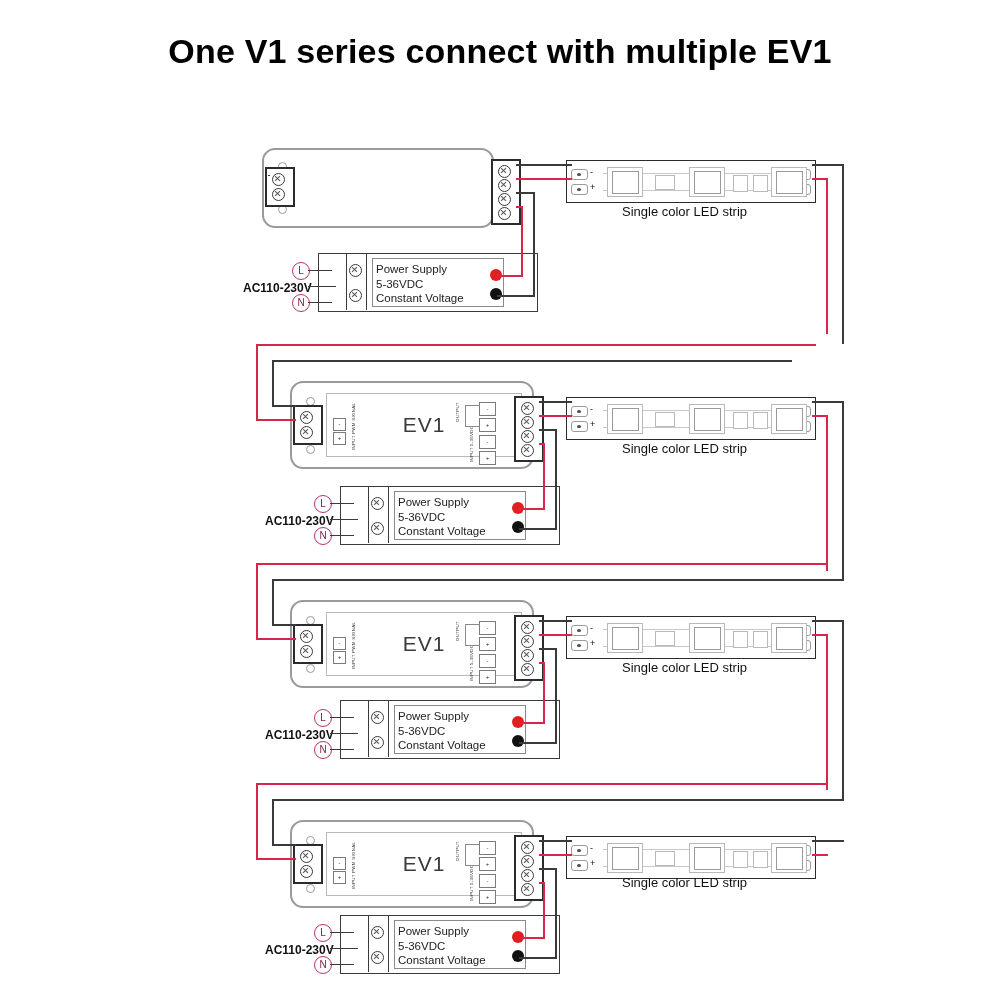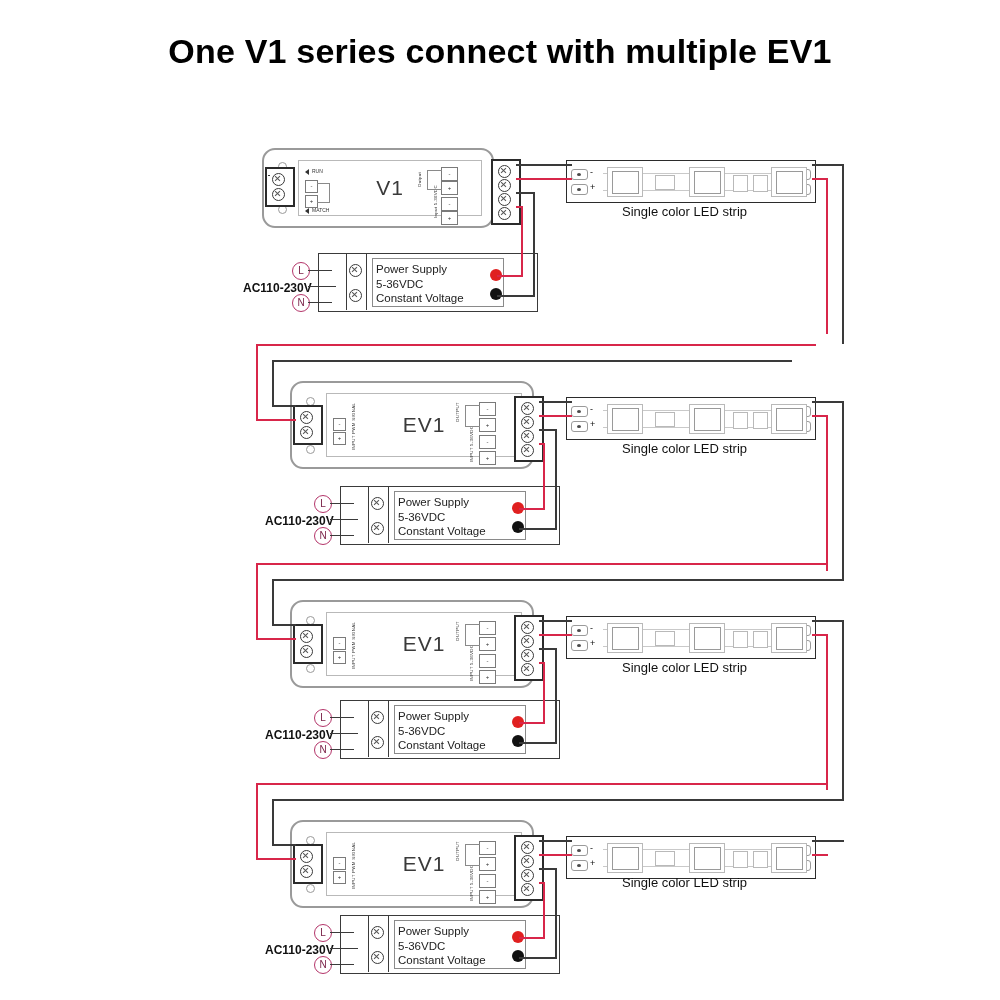--- a/index.html
+++ b/index.html
@@ -75,41 +75,20 @@
   .wr{position:absolute;background:#d8264a;}
 </style>
 </head>
 <body>
 
 <div class="page">
 
   <div class="title">One V1 series connect with multiple EV1</div>
 
   <div class="ctrl" style="left:262px;top:148px;width:228px;height:76px;">
-    <div class="ctrl-inner">
-      <div class="ctrl-name">V1</div>
-
-      <div class="tri" style="left:6px;top:8px;"></div>
-      <div class="smalltxt" style="left:13px;top:7px;">RUN</div>
-
-      <div class="tri" style="left:6px;top:47px;"></div>
-      <div class="smalltxt" style="left:13px;top:46px;">MATCH</div>
-
-      <div class="pinbox" style="left:6px;top:19px;">-</div>
-      <div class="pinbox" style="left:6px;top:34px;">+</div>
-      <div class="abs" style="left:18px;top:22px;width:12px;height:18px;border:1px solid #8a8a8a;border-left:none;"></div>
-
-      <div class="vlabel" style="left:118px;top:26px;">Output</div>
-      <div class="vlabel" style="left:134px;top:57px;">Input 5-36VDC</div>
-      <div class="pinbox-w" style="left:142px;top:6px;">-</div>
-      <div class="pinbox-w" style="left:142px;top:20px;">+</div>
-      <div class="pinbox-w" style="left:142px;top:36px;">-</div>
-      <div class="pinbox-w" style="left:142px;top:50px;">+</div>
-      <div class="abs" style="left:128px;top:9px;width:14px;height:18px;border:1px solid #8a8a8a;border-right:none;"></div>
-    </div>
     <div class="hole" style="left:14px;top:12px;"></div>
     <div class="hole" style="left:14px;top:55px;"></div>
   </div>
 
   <div class="tb2" style="left:265px;top:167px;">
     <div class="screw" style="left:5px;top:4px;"></div>
     <div class="screw" style="left:5px;top:19px;"></div>
   </div>
 
   <div class="tb4" style="left:491px;top:159px;">

